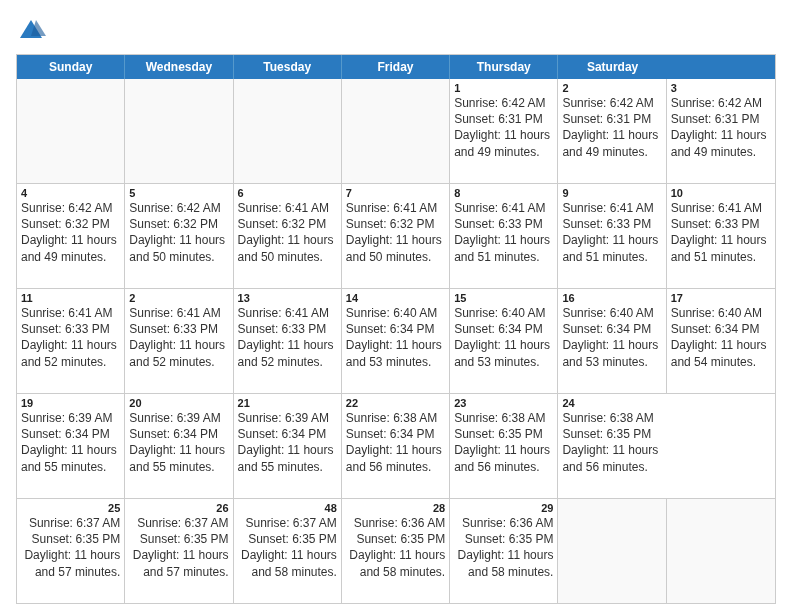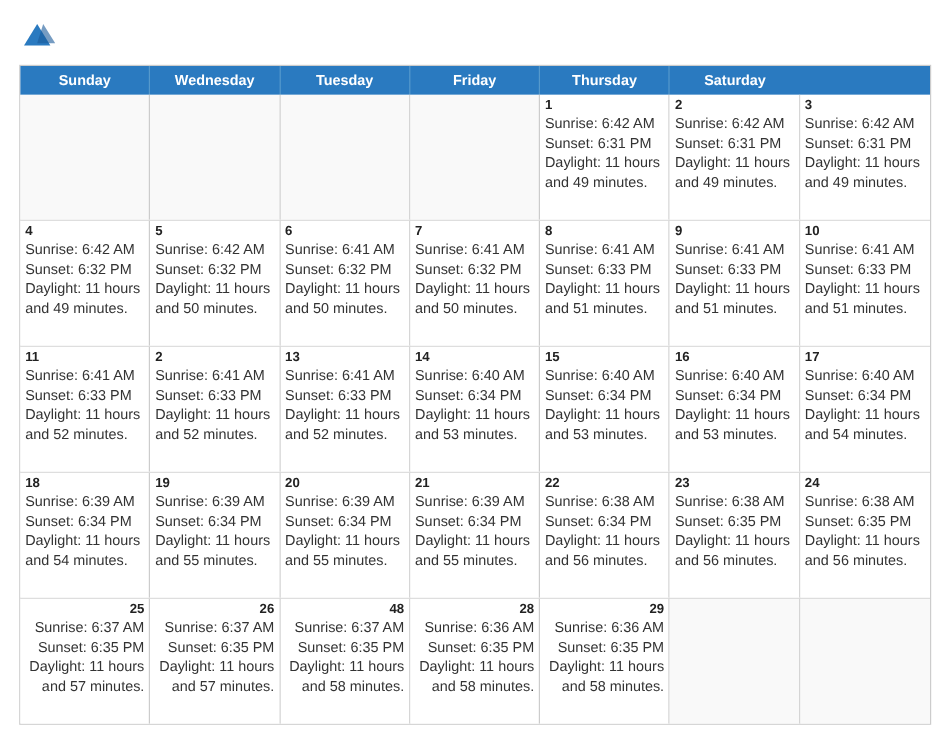--- a/index.html
+++ b/index.html
@@ -264,27 +264,20 @@
           <div class="cal-cell">
             <div class="day-num">17</div>
             <div class="cell-text">Sunrise: 6:40 AM
 Sunset: 6:34 PM
 Daylight: 11 hours
 and 54 minutes.</div>
           </div>
         </div>
         <div class="cal-row">
           <div class="cal-cell">
-            <div class="day-num">18</div>
-            <div class="cell-text">Sunrise: 6:39 AM
-Sunset: 6:34 PM
-Daylight: 11 hours
-and 54 minutes.</div>
-          </div>
-          <div class="cal-cell">
             <div class="day-num">19</div>
             <div class="cell-text">Sunrise: 6:39 AM
 Sunset: 6:34 PM
 Daylight: 11 hours
 and 55 minutes.</div>
           </div>
           <div class="cal-cell">
             <div class="day-num">20</div>
             <div class="cell-text">Sunrise: 6:39 AM
 Sunset: 6:34 PM

